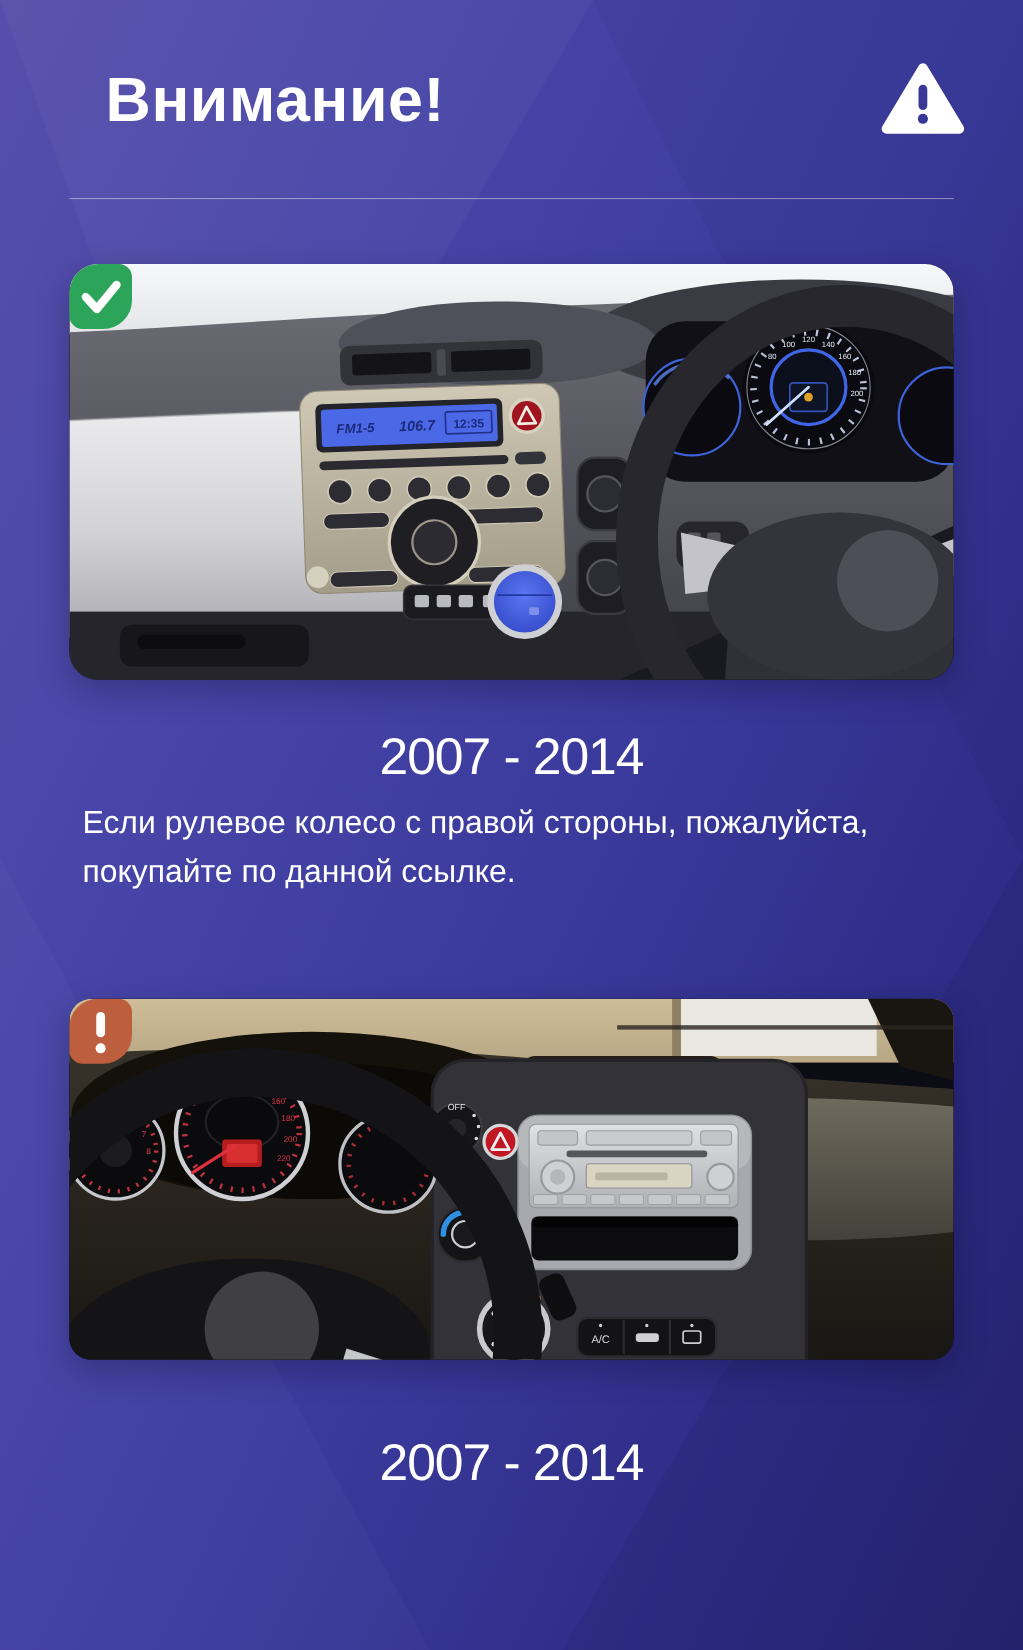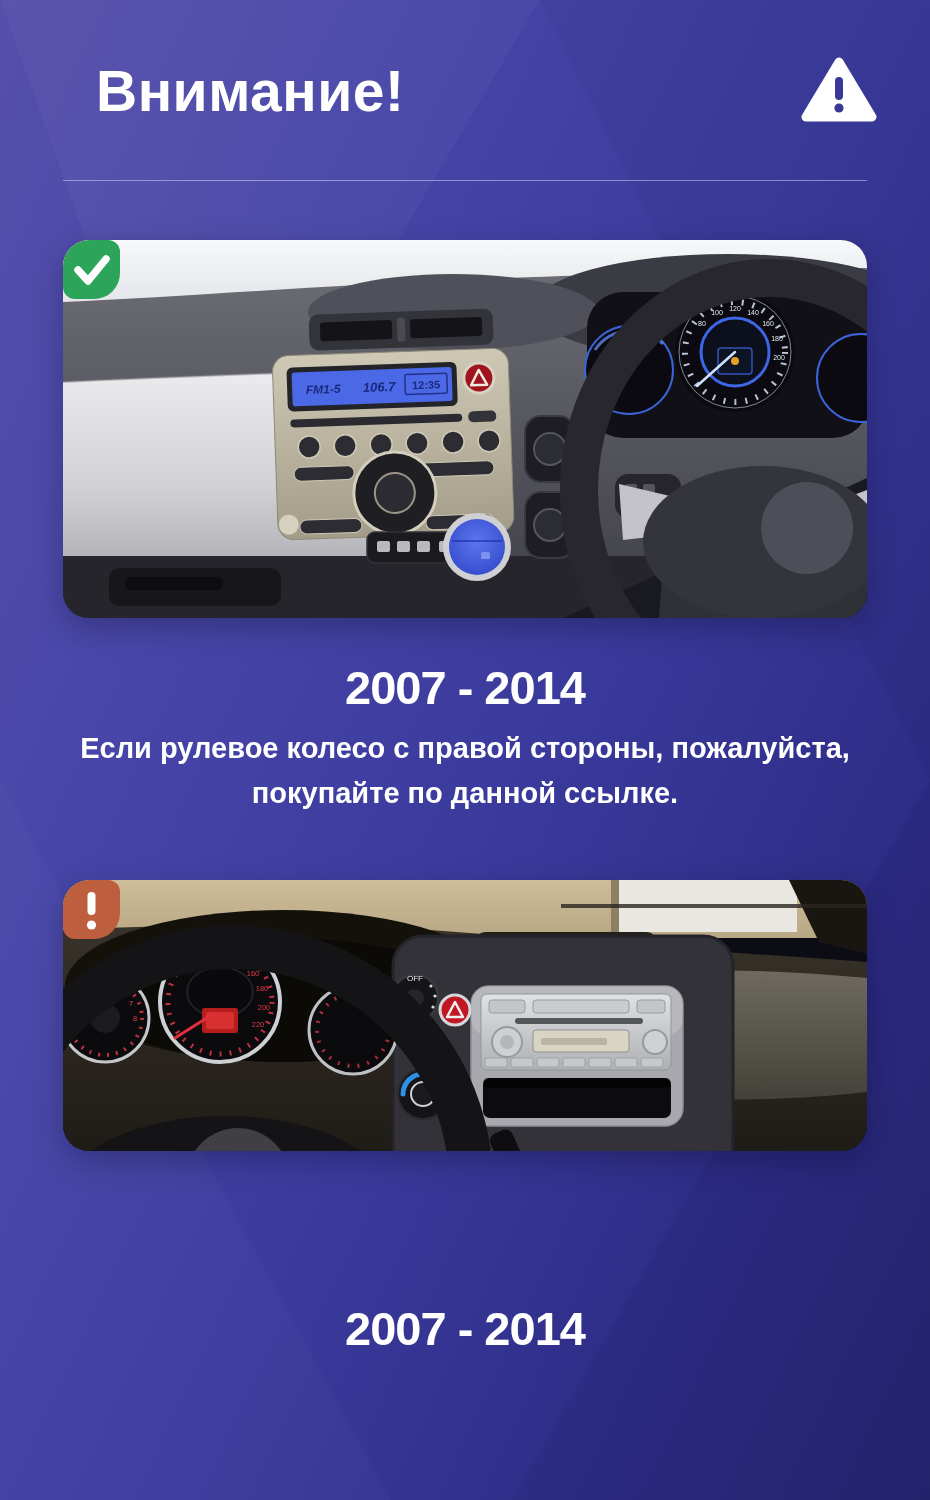--- a/index.html
+++ b/index.html
@@ -13,33 +13,33 @@
   .facet.f2{background:rgba(10,10,50,.05);clip-path:polygon(58% 0,100% 0,100% 52%);}
   .facet.f3{background:rgba(255,255,255,.025);clip-path:polygon(0 52%,42% 100%,0 100%);}
   .facet.f4{background:rgba(8,8,40,.06);clip-path:polygon(100% 52%,100% 100%,55% 100%);}
 
   .title{position:absolute;left:63px;top:58px;font-size:57px;font-weight:700;letter-spacing:.5px;margin-left:33px;}
   .warn-icon{position:absolute;left:800px;top:56px;width:78px;height:68px;}
   .divider{position:absolute;left:63px;top:180px;width:804px;height:1px;background:rgba(255,255,255,.42);}
 
   .card{position:absolute;left:63px;width:804px;border-radius:26px;overflow:hidden;background:#0c0c14;box-shadow:0 10px 30px rgba(0,0,20,.25);}
   .card.c1{top:240px;height:378px;}
-  .card.c2{top:880px;height:271px;}
+  .card.c2{top:908px;height:328px;border-radius:20px;}
   .card svg{display:block;}
 
   .badge{position:absolute;top:0;left:0;width:57px;height:59px;border-radius:26px 12px 26px 12px;
          display:flex;align-items:center;justify-content:center;z-index:5;}
   .badge.green{background:#2ca45a;}
   .badge.orange{background:#bd5f3e;}
 
-  .years{position:absolute;left:0;width:930px;text-align:center;font-size:47px;font-weight:700;letter-spacing:-1px;}
+  .years{position:absolute;left:0;width:930px;text-align:center;font-size:47px;font-weight:400;letter-spacing:-1px;}
   .years.y1{top:660px;}
   .years.y2{top:1301px;}
 
-  .caption{position:absolute;left:75px;width:780px;text-align:center;font-size:29px;line-height:45px;font-weight:700;}
+  .caption{position:absolute;left:75px;width:780px;text-align:left;font-size:29px;line-height:45px;font-weight:400;}
   .caption.cp1{top:726px;}
   .caption.cp2{top:1362px;font-size:30px;}
 
   svg text{font-family:"Liberation Sans",sans-serif;}
 </style>
 </head>
 <body>
 
 <div class="page">
   <div class="facet f1"></div>

